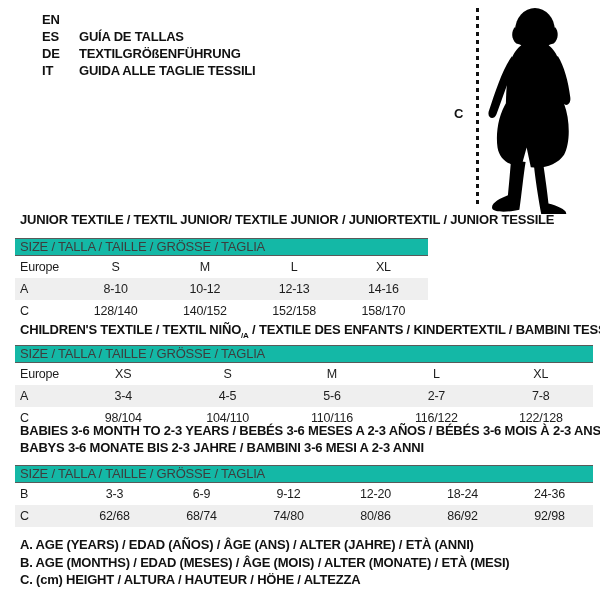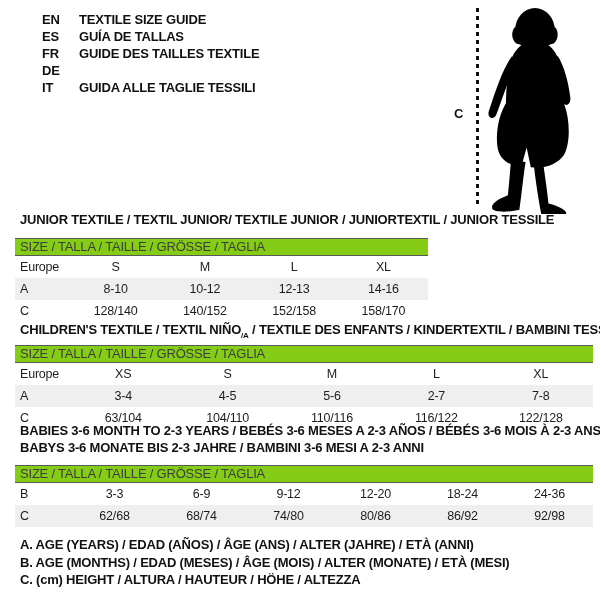--- a/index.html
+++ b/index.html
@@ -32,21 +32,21 @@
   .tbl-title {
     position: absolute; left: 20px; font-size: 13px; font-weight: bold;
     letter-spacing: -0.2px; white-space: nowrap;
   }
   .tbl-title sub { font-size: 8px; }
   .tbl {
     position: absolute; left: 15px;
   }
   .size-bar {
     height: 18px; line-height: 16px;
-    background: #84cc16;
+    background: #14b8a6;
     border-top: 1px solid #595959;
     border-bottom: 1px solid #595959;
     font-size: 13px; color: #3d3d3d;
     padding-left: 5px; letter-spacing: -0.2px;
   }
   table { border-collapse: collapse; table-layout: fixed; width: 100%; }
   td {
     height: 22px; font-size: 12.5px; color: #1d1d1d;
     text-align: center; letter-spacing: -0.2px;
     padding: 0; vertical-align: middle;
@@ -58,32 +58,28 @@
   
   .notes { position: absolute; left: 20px; top: 536px; }
   .note-line { font-size: 13px; font-weight: bold; letter-spacing: -0.2px; height: 17.5px; line-height: 17.5px; white-space: nowrap; }
 </style>
 </head>
 <body>
 
 <div class="lang-list">
   <div class="lang-row">
     <span class="lang-code">EN</span>
-    <span class="lang-label">TEXTILE SIZE GUIDE</span>
   </div>
   <div class="lang-row">
     <span class="lang-code">ES</span>
     <span class="lang-label">GUÍA DE TALLAS</span>
   </div>
   <div class="lang-row">
-    <span class="lang-code">FR</span>
-    <span class="lang-label">GUIDE DES TAILLES TEXTILE</span>
-  </div>
-  <div class="lang-row">
     <span class="lang-code">DE</span>
+    <span class="lang-label">TEXTILGRÖßENFÜHRUNG</span>
   </div>
   <div class="lang-row">
     <span class="lang-code">IT</span>
     <span class="lang-label">GUIDA ALLE TAGLIE TESSILI</span>
   </div>
 </div>
 
 <div class="figure-area">
   <div class="dash-line"></div>
   <span class="measure-label">C</span>
@@ -168,21 +164,21 @@
     <tr class="shaded">
       <td class="lbl">A</td>
       <td>3-4</td>
       <td>4-5</td>
       <td>5-6</td>
       <td>2-7</td>
       <td>7-8</td>
     </tr>
     <tr>
       <td class="lbl">C</td>
-      <td>63/104</td>
+      <td>98/104</td>
       <td>104/110</td>
       <td>110/116</td>
       <td>116/122</td>
       <td>122/128</td>
     </tr>
   </tbody>
     </table>
 </div>
 
 <div class="tbl-title" style="top:423px">BABIES 3-6 MONTH TO 2-3 YEARS / BEBÉS 3-6 MESES A 2-3 AÑOS / BÉBÉS 3-6 MOIS À 2-3 ANS /</div>

